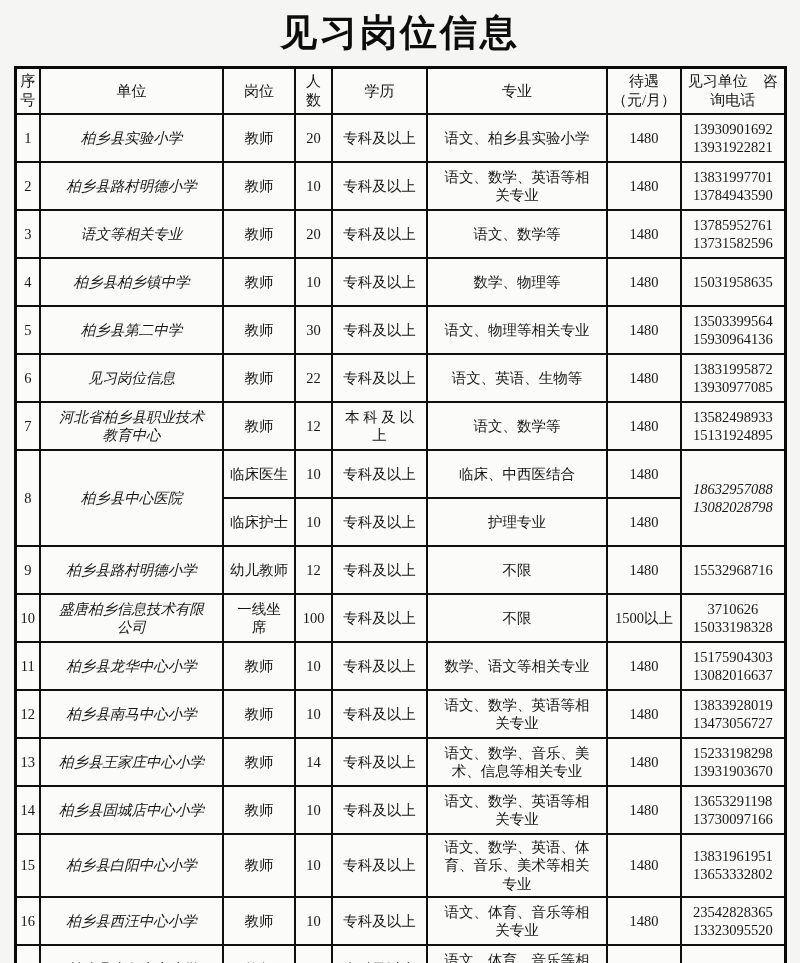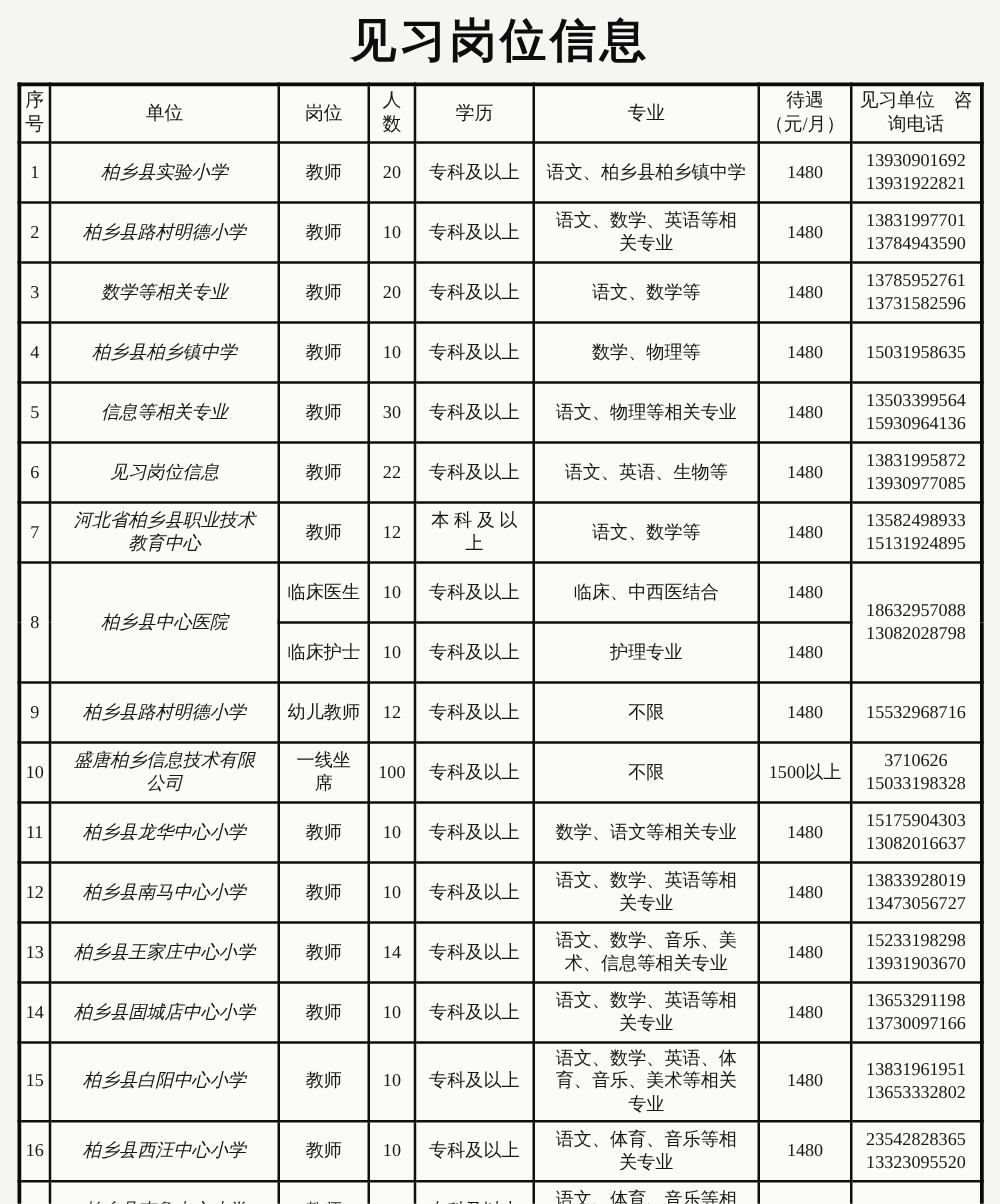--- a/index.html
+++ b/index.html
@@ -57,21 +57,21 @@
   .w2 { width: 72px; }
   .w3 { width: 37px; }
   .w4 { width: 95px; }
   .w5 { width: 180px; }
   .w6 { width: 74px; }
   .w7 { width: 104px; }
   
   td.c1 { text-align: left; padding-left: 4px; font-style: italic; }
   td.c4 { text-align: left; padding-left: 3px; margin-top: 24px; }
   td.c5 { text-align: left; padding-left: 3px; }
-  td.va-top { vertical-align: top; padding-top: 8px; }
+  td.va-top { vertical-align: top; padding-top: 8px; font-style: italic; }
 </style>
 </head>
 <body>
 
 <div class="page">
   <h1 class="doc-title">见习岗位信息</h1>
 
   <table class="jobs">
     <colgroup>
       <col class="w0">
@@ -97,61 +97,61 @@
 询电话</th>
         </tr>
     </thead>
     <tbody id="table-body">
         <tr>
           <td class="c0">1</td>
           <td class="c1">柏乡县实验小学</td>
           <td class="c2">教师</td>
           <td class="c3">20</td>
           <td class="c4">专科及以上</td>
-          <td class="c5">语文、柏乡县柏乡镇中学</td>
+          <td class="c5">语文、柏乡县实验小学</td>
           <td class="c6">1480</td>
           <td class="c7">13930901692
 13931922821</td>
         </tr>
         <tr>
           <td class="c0">2</td>
           <td class="c1">柏乡县路村明德小学</td>
           <td class="c2">教师</td>
           <td class="c3">10</td>
           <td class="c4">专科及以上</td>
           <td class="c5">语文、数学、英语等相
 关专业</td>
           <td class="c6">1480</td>
           <td class="c7">13831997701
 13784943590</td>
         </tr>
         <tr>
           <td class="c0">3</td>
-          <td class="c1">数学等相关专业</td>
+          <td class="c1">语文等相关专业</td>
           <td class="c2">教师</td>
           <td class="c3">20</td>
           <td class="c4">专科及以上</td>
           <td class="c5">语文、数学等</td>
           <td class="c6">1480</td>
           <td class="c7">13785952761
 13731582596</td>
         </tr>
         <tr>
           <td class="c0">4</td>
           <td class="c1">柏乡县柏乡镇中学</td>
           <td class="c2">教师</td>
           <td class="c3">10</td>
           <td class="c4">专科及以上</td>
           <td class="c5">数学、物理等</td>
           <td class="c6">1480</td>
           <td class="c7">15031958635</td>
         </tr>
         <tr>
           <td class="c0">5</td>
-          <td class="c1">信息等相关专业</td>
+          <td class="c1">柏乡县第二中学</td>
           <td class="c2">教师</td>
           <td class="c3">30</td>
           <td class="c4">专科及以上</td>
           <td class="c5">语文、物理等相关专业</td>
           <td class="c6">1480</td>
           <td class="c7">13503399564
 15930964136</td>
         </tr>
         <tr>
           <td class="c0">6</td>

